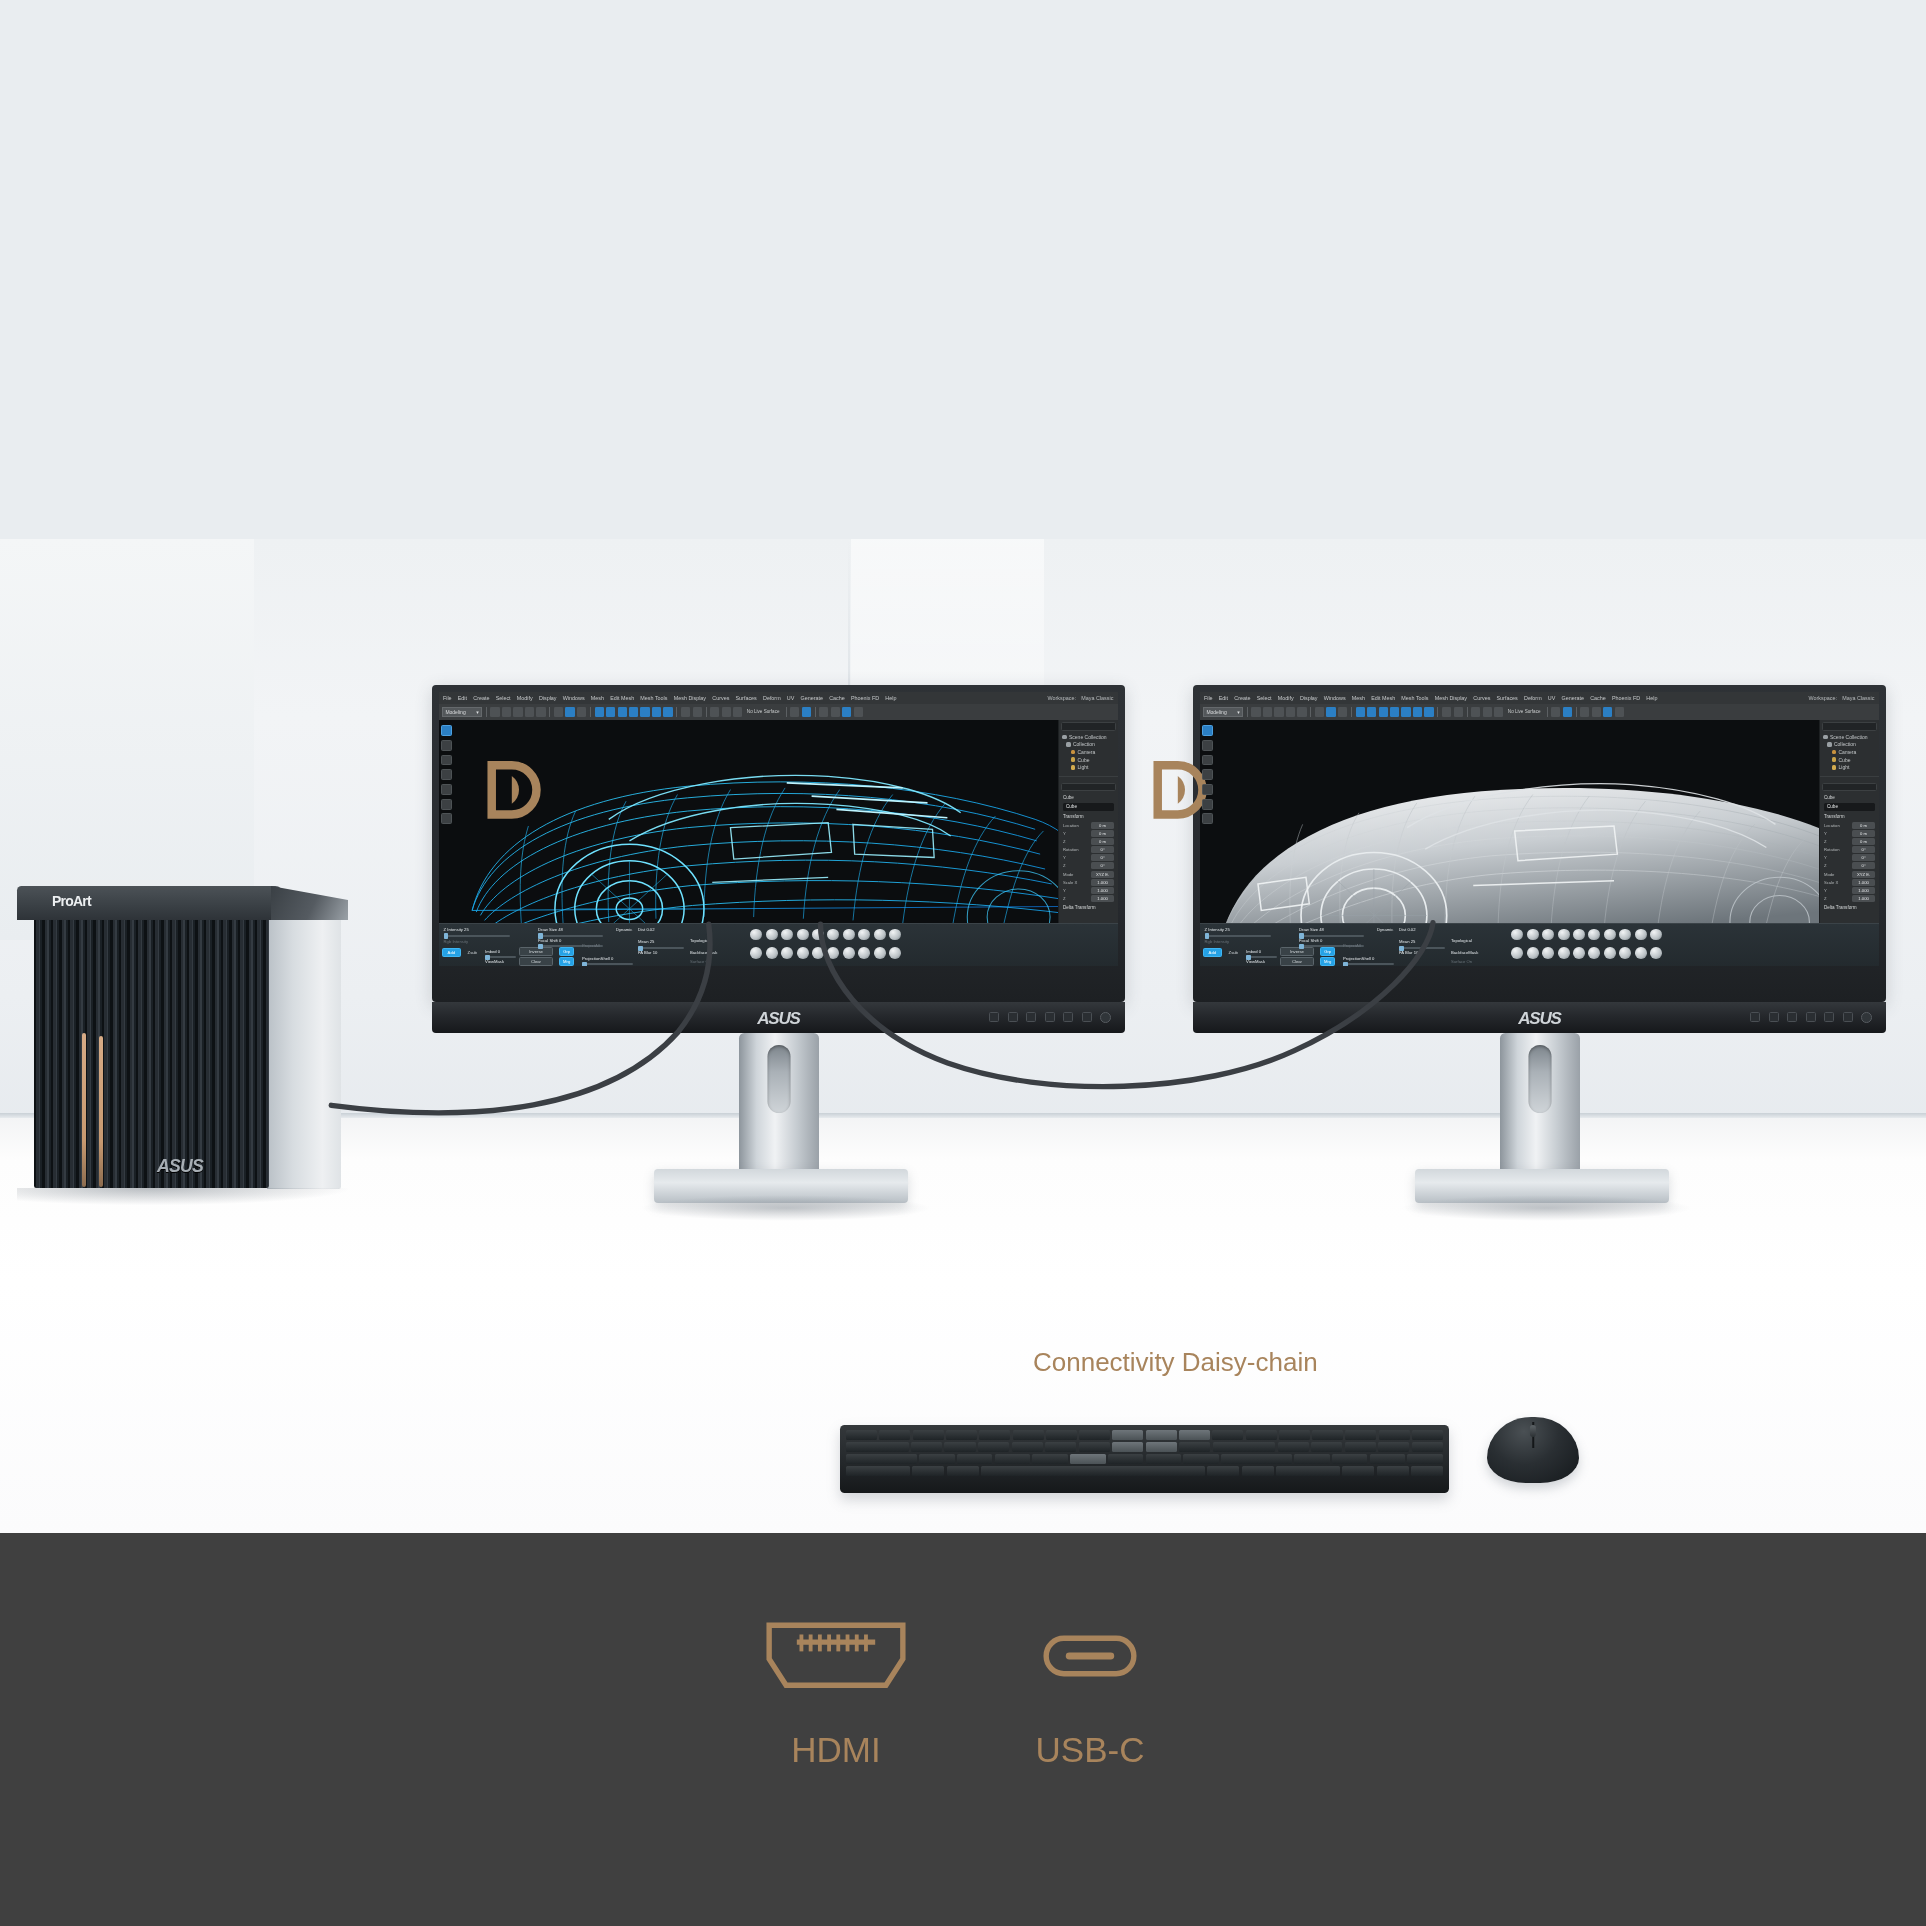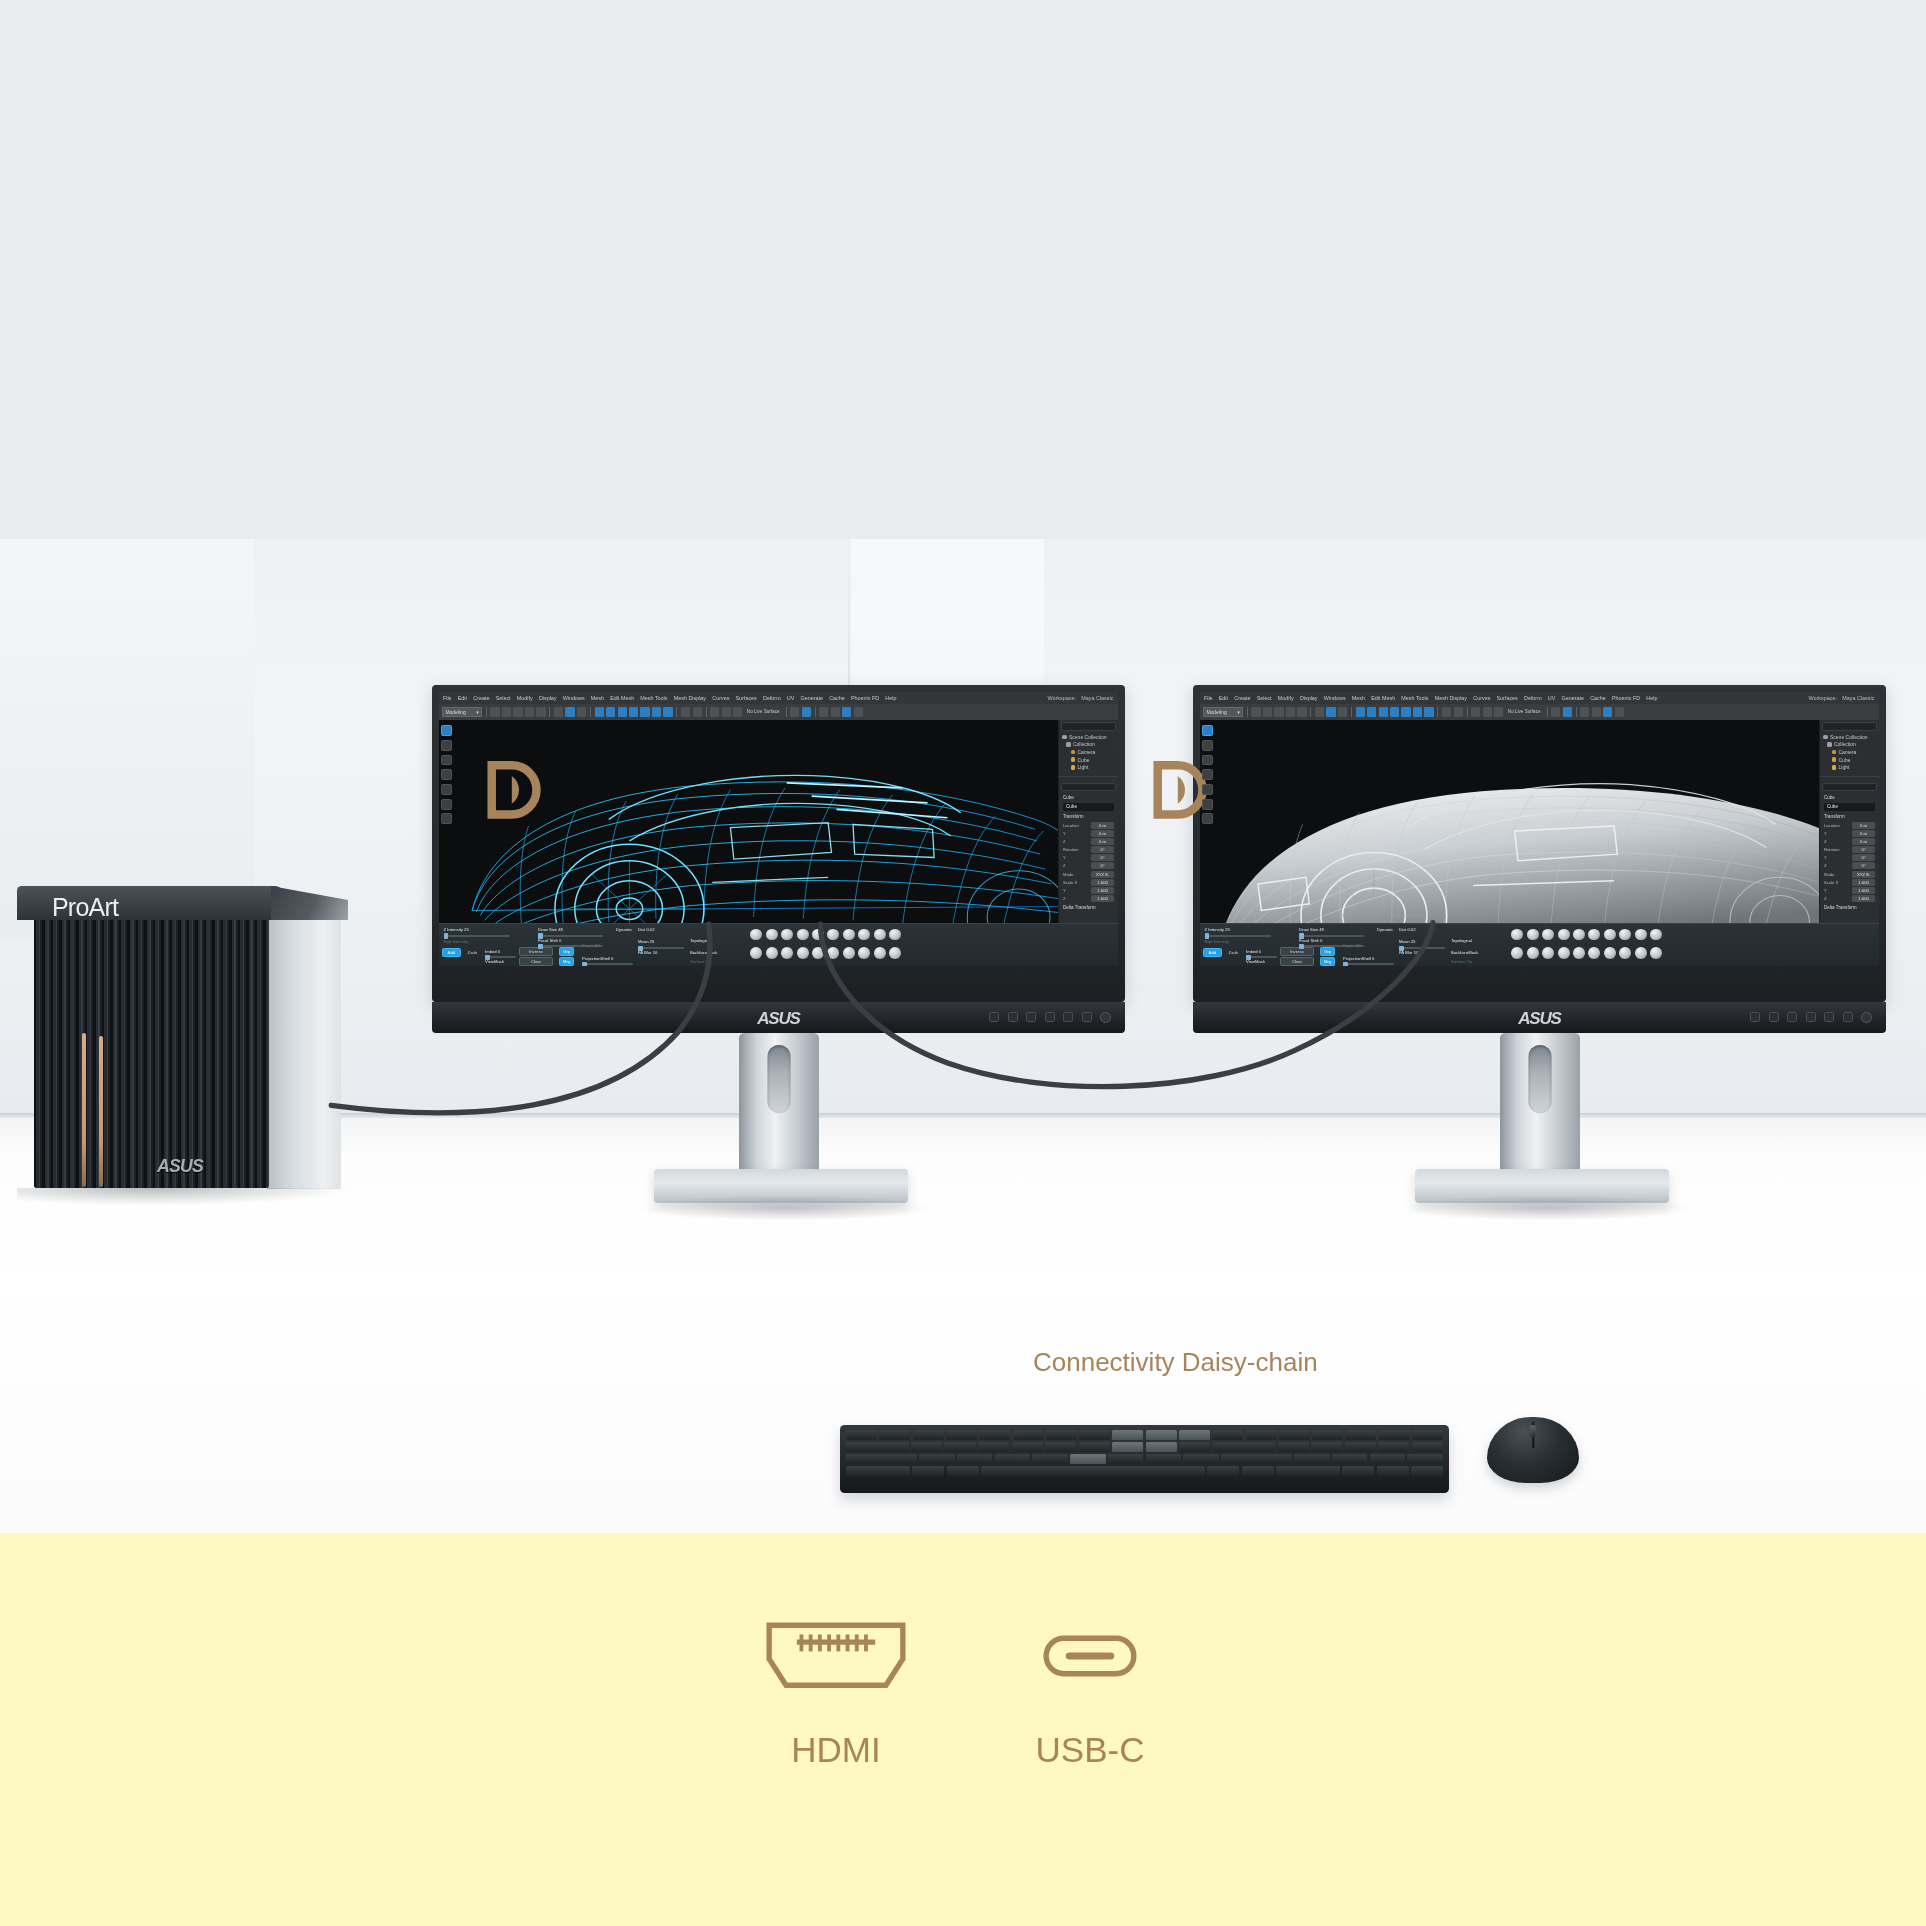--- a/index.html
+++ b/index.html
@@ -104,22 +104,22 @@
   .tower-top-skew {
     position: absolute;
     left: 254px; top: 0;
     width: 77px; height: 34px;
     background: linear-gradient(115deg, #3a4045 0%, #555b61 55%, #9ba2a8 100%);
     clip-path: polygon(0 0, 100% 14px, 100% 34px, 0 34px);
   }
   .proart-logo {
     position: absolute;
     left: 35px; top: 7px;
-    font-size: 25px;
-    font-weight: 400;
+    font-size: 14px;
+    font-weight: 700;
     color: #eceff1;
     letter-spacing: -0.8px;
     font-family: "Liberation Sans", sans-serif;
   }
   .tower-front {
     position: absolute;
     left: 17px; top: 34px;
     width: 235px; height: 268px;
     background: #14181c;
     background-image: repeating-linear-gradient(
@@ -353,21 +353,21 @@
     position: absolute; left: 50%; top: 7.7px; width: 6.2px; height: 12.3px;
     background: linear-gradient(180deg, #5d6367, #2c3134); border-radius: 3.1px;
     transform: translateX(-50%);
   }
 
   
   .ports {
     position: absolute;
     left: 0; top: 1533px;
     width: 1926px; height: 393px;
-    background: #fef9c3;
+    background: #404040;
     display: flex;
     align-items: flex-start;
     justify-content: center;
     padding-top: 77px;
   }
   .port {
     width: 254px;
     display: flex; flex-direction: column; align-items: center;
   }
   .port-ico { height: 92px; display: flex; align-items: center; justify-content: center; }

